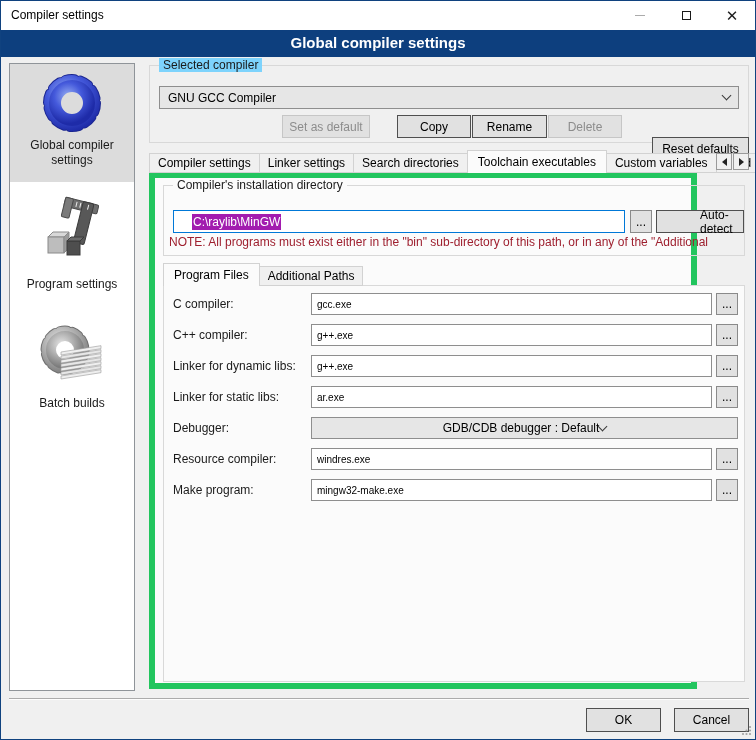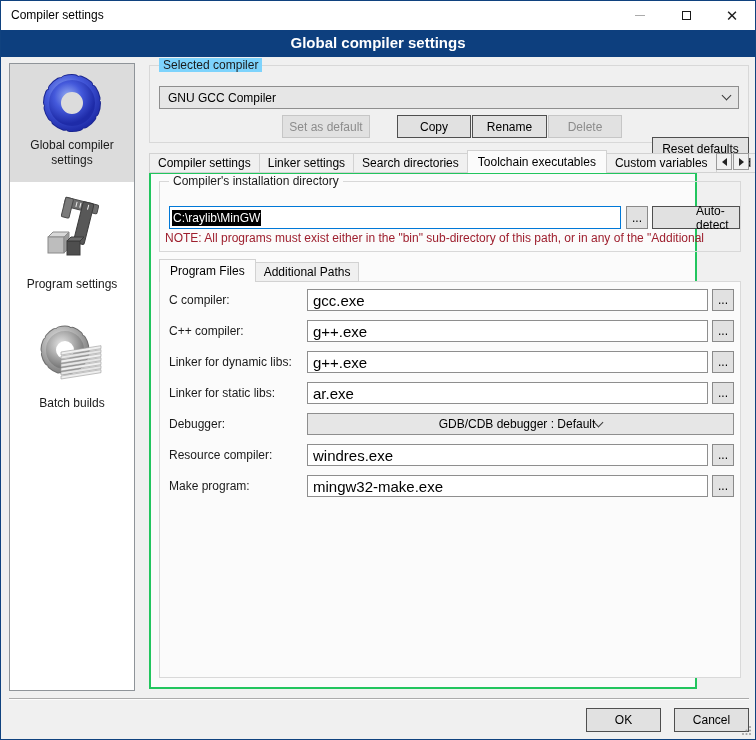--- a/index.html
+++ b/index.html
@@ -53,38 +53,38 @@
        border:1px solid #D2D2D2;margin-right:-1px;white-space:nowrap;color:#000;}
   .tab.active{height:23px;line-height:22px;background:#FBFBFB;border-bottom:none;padding:0 10px;z-index:4;position:relative;}
   .tab.clipped{width:42px;overflow:hidden;flex:0 0 42px;}
   .tab-scrollers{position:absolute;right:0;bottom:3px;display:flex;z-index:5;}
   .scrollbtn{width:16px;height:17px;background:#F0F0F0;border:1px solid #9A9A9A;margin-left:1px;
              display:flex;align-items:center;justify-content:center;}
   .tri-l{width:0;height:0;border-top:4px solid transparent;border-bottom:4px solid transparent;border-right:5px solid #222;}
   .tri-r{width:0;height:0;border-top:4px solid transparent;border-bottom:4px solid transparent;border-left:5px solid #222;}
 
   
-  .page-outer{position:absolute;left:148px;top:171px;width:548px;height:517px;background:#FBFBFB;border:2px solid #22c55e;}
+  .page-outer{position:absolute;left:148px;top:171px;width:548px;height:517px;background:#FBFBFB;border:6px solid #22c55e;}
   .tabs-inner{left:8px;top:85px;height:23px;}
   .page-inner{position:absolute;left:8px;top:107px;width:582px;height:397px;background:#FBFBFB;border:1px solid #D9D9D9;}
 
   
   .pathbox{position:absolute;left:9px;top:24px;width:452px;height:23px;background:#FFF;border:1px solid #0078D7;
            font-size:12px;display:flex;align-items:center;padding:0 2px;overflow:hidden;}
-  .pathbox .sel{background:#000000;color:#FFF;padding:1px 1px;white-space:pre;}
+  .pathbox .sel{background:#a21caf;color:#FFF;padding:1px 1px;white-space:pre;margin-left:16px;}
   .b-browse-top{left:466px;top:24px;width:22px;}
   .b-autodetect{left:492px;top:24px;width:88px;padding-left:43px;}
   .note{position:absolute;left:5px;top:49px;width:574px;font-size:12px;color:#9E1F2E;
         white-space:nowrap;overflow:hidden;}
 
   
   .row{position:absolute;left:0;width:100%;height:22px;}
   .row .flabel{position:absolute;left:9px;top:4px;font-size:12px;color:#1A1A1A;}
   .row input{position:absolute;left:147px;top:0;width:401px;height:22px;border:1px solid #8E8E8E;
-             background:#FFF;font-size:15px;padding:0 5px;color:#000;outline:none;}
+             background:#FFF;font-size:10px;padding:0 5px;color:#000;outline:none;}
   .row .b-browse{left:552px;top:0;width:22px;height:22px;}
   .row .combo{position:absolute;left:147px;top:0;width:427px;height:22px;justify-content:center;}
 
   
   .divider{position:absolute;left:8px;top:697px;width:740px;height:0;border-top:1px solid #ABABAB;border-bottom:1px solid #FDFDFD;}
   .b-ok{left:585px;top:707px;width:75px;height:24px;}
   .b-cancel{left:673px;top:707px;width:75px;height:24px;}
   .grip{position:absolute;right:3px;bottom:3px;}
 </style>
 </head>

